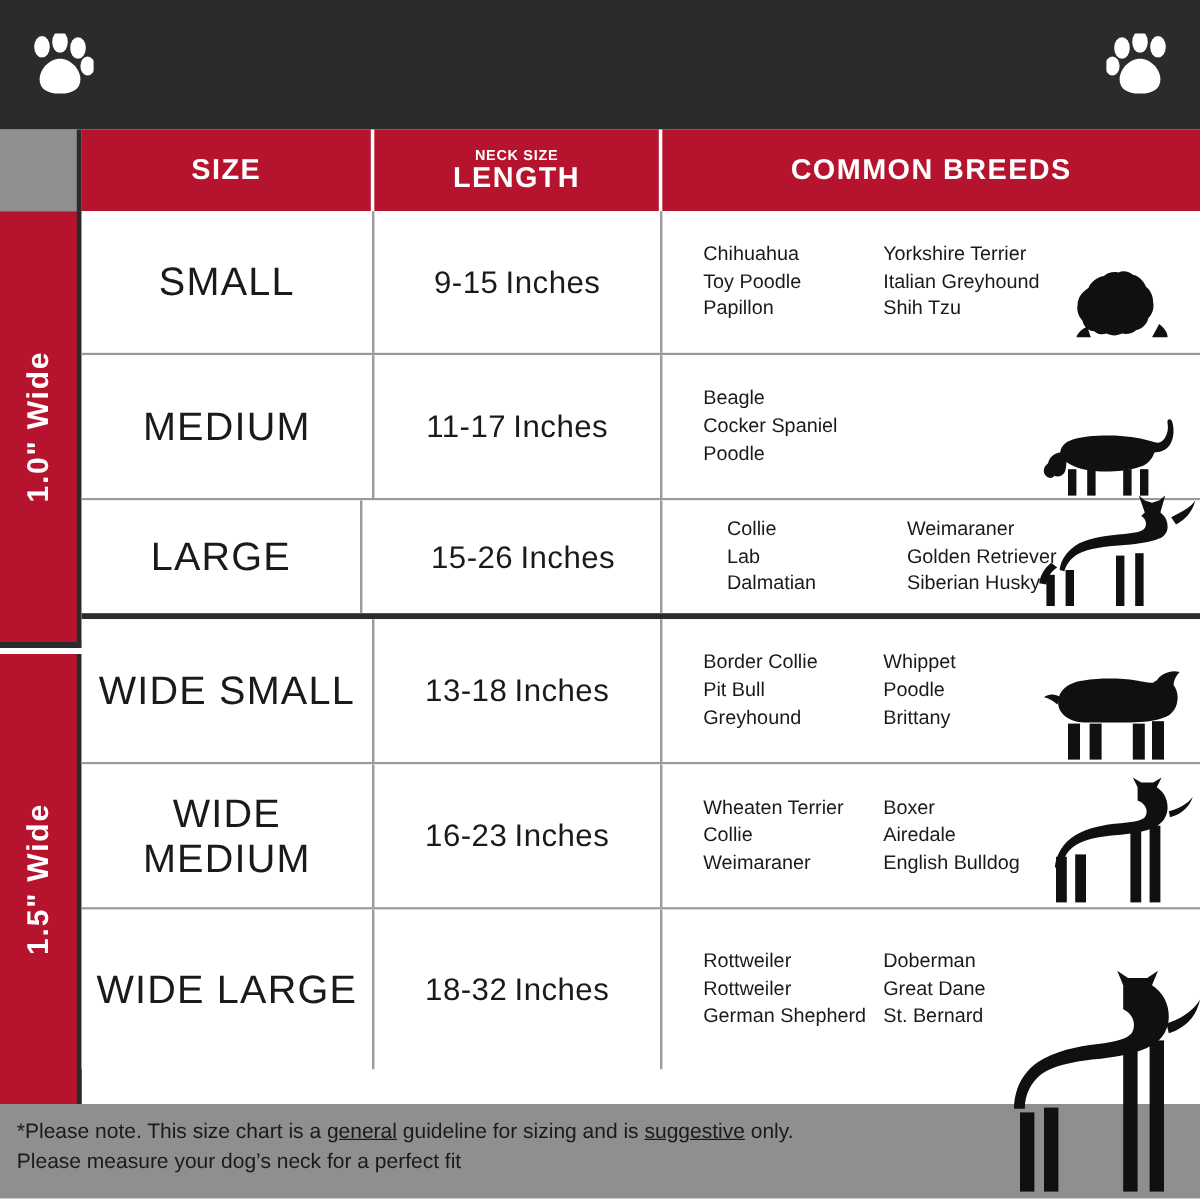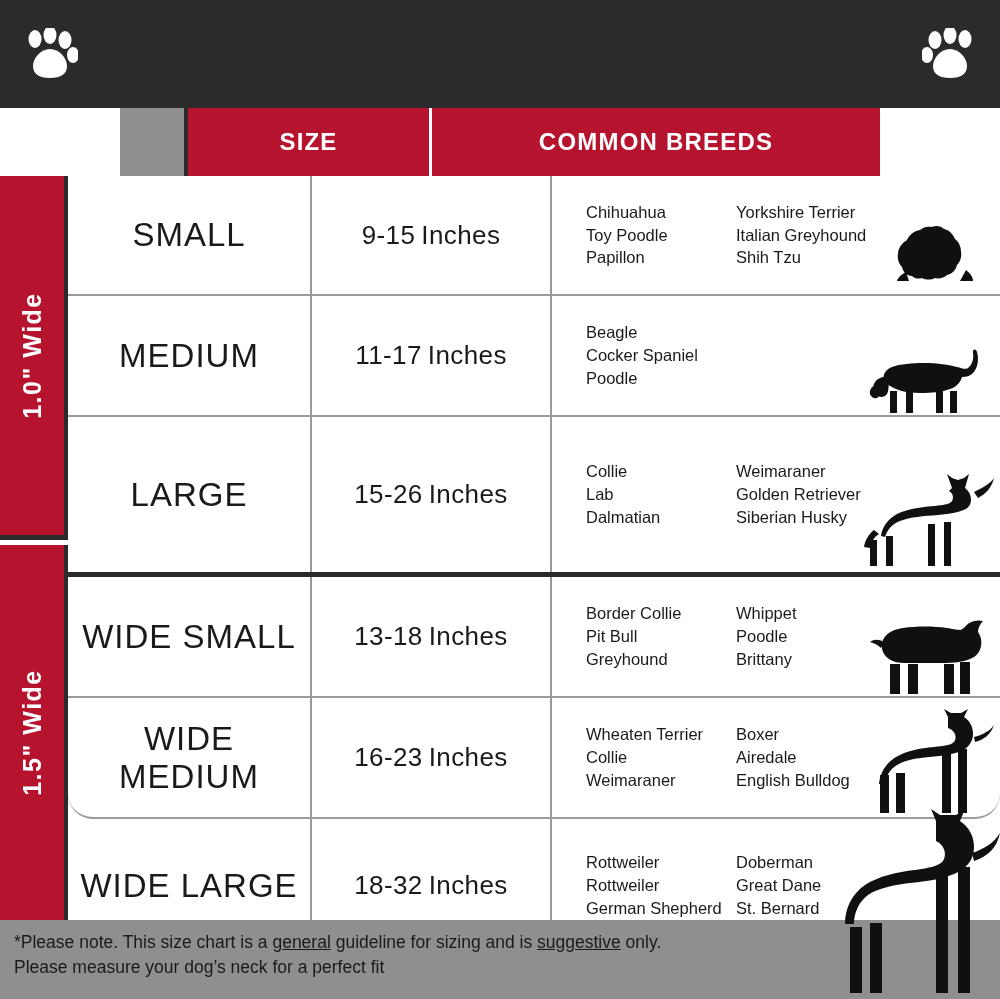--- a/index.html
+++ b/index.html
@@ -234,20 +234,24 @@
       <ellipse cx="5" cy="27" rx="6" ry="8" fill="#ffffff"></ellipse>
       <path d="M28 21c9 0 17 9 17 17 0 8-6 12-17 12S11 46 11 38c0-8 8-17 17-17z" fill="#ffffff"></path>
     </svg>
   </div>
 
   <div class="colhead">
     <div class="corner"></div>
     <div class="ch ch-size">
       <div class="ch-label">Size</div>
     </div>
+    <div class="ch ch-len">
+      <div class="ch-sub">Neck Size</div>
+      <div class="ch-label">Length</div>
+    </div>
     <div class="ch ch-bre">
       <div class="ch-label">Common Breeds</div>
     </div>
   </div>
 
   <div class="body">
 
     <div class="group-bar group-1">
       <span>1.0" Wide</span>
     </div>
@@ -303,21 +307,21 @@
             <path d="M22 42c-6-1-12 2-14 7-2 5 0 10 4 12 3 2 7 1 9-2 2-4 2-10 1-17z" fill="#101010"></path>
             <path d="M10 50c-4 1-7 5-6 9 1 3 4 5 7 4 2-1 3-4 2-7z" fill="#101010"></path>
             <rect x="24" y="56" width="7" height="22" fill="#101010"></rect>
             <rect x="40" y="56" width="7" height="22" fill="#101010"></rect>
             <rect x="70" y="56" width="7" height="22" fill="#101010"></rect>
             <rect x="84" y="56" width="7" height="22" fill="#101010"></rect>
           </svg>
         </div>
       </div>
 
-      <div class="row thick-bottom" style="height:160px;">
+      <div class="row thick-bottom" style="height:99px;gap:20px;">
         <div class="cell-size">
           <div class="sz">Large</div>
         </div>
         <div class="cell-len">
           <span class="num">15-26</span>
           <span>Inches</span>
         </div>
         <div class="cell-breeds">
           <div class="breed-col c1">
             <div>Collie</div>
@@ -364,21 +368,21 @@
             <path d="M98 18c4-6 12-9 19-7-3 3-5 7-5 11 3 4 4 9 3 14-1 6-5 11-11 13-7 3-17 4-28 4H38c-9 0-16-3-20-9-3-5-3-11 0-16 4-6 11-9 19-10 14-2 30-2 44 0 6 1 11 2 14 2 1-1 2-2 3-2z" fill="#101010"></path>
             <rect x="24" y="54" width="10" height="30" fill="#101010"></rect>
             <rect x="42" y="54" width="10" height="30" fill="#101010"></rect>
             <rect x="78" y="54" width="10" height="30" fill="#101010"></rect>
             <rect x="94" y="52" width="10" height="32" fill="#101010"></rect>
             <path d="M18 32c-5-3-10-3-14 0 4 1 8 3 11 6z" fill="#101010"></path>
           </svg>
         </div>
       </div>
 
-      <div class="row" style="height:121px;border-radius:25px;">
+      <div class="row" style="height:121px;">
         <div class="cell-size">
           <div class="sz">Wide Medium</div>
         </div>
         <div class="cell-len">
           <span class="num">16-23</span>
           <span>Inches</span>
         </div>
         <div class="cell-breeds">
           <div class="breed-col c1">
             <div>Wheaten Terrier</div>

